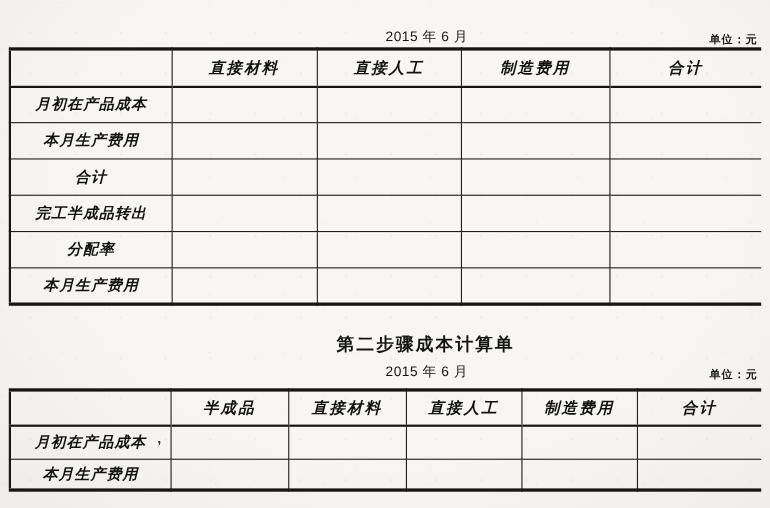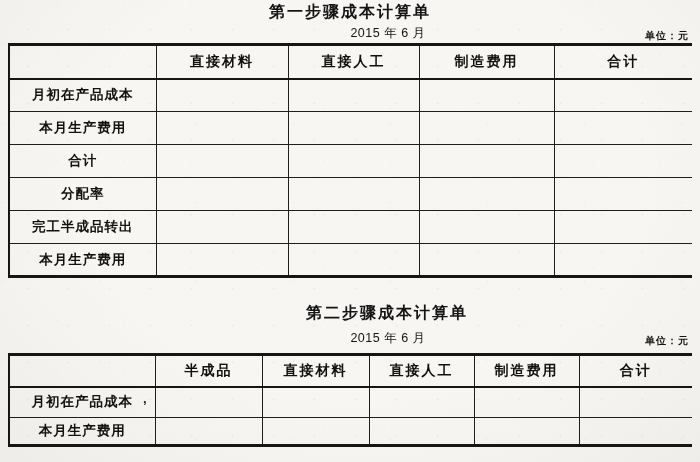--- a/index.html
+++ b/index.html
@@ -33,20 +33,21 @@
     border-top:3px solid #181512;
     border-bottom:3px solid #181512;
     border-left:2px solid #181512;
     border-right:0;
   }
   th,td{
     border:1.5px solid #201d1a;
     padding:0;text-align:center;vertical-align:middle;
     font-size:13.5px;font-weight:bold;color:#111;
     letter-spacing:1px;
+    font-style:italic;
   }
   tr > *:last-child{border-right:none;}
   thead th{border-bottom:2.2px solid #181512;font-size:14px;letter-spacing:2px;}
   .t1-title{top:2px;}
   .t1-date{top:25px;}
   .t1-unit{top:29px;}
   .t1{top:43px;}
   .t1 thead tr{height:34px;}
   .t1 tbody tr{height:33px;}
   .t2-title{top:303px;margin-left:37px;}
@@ -59,21 +60,20 @@
   .artifact{
     position:absolute;left:143px;top:391px;
     font-size:13px;font-weight:bold;color:#2a2a2a;
   }
 </style>
 </head>
 <body>
 
 <div class="page">
 
-  <div class="title t1-title">第一步骤成本计算单</div>
   <div class="date t1-date">2015 年 6 月</div>
   <div class="unit t1-unit">单位：元</div>
 
   <table class="t1">
     <colgroup>
       <col style="width:147px">
         <col style="width:132px">
         <col style="width:131px">
         <col style="width:135px">
         <col>
@@ -103,28 +103,28 @@
         <td></td>
       </tr>
       <tr>
         <th>合计</th>
         <td></td>
         <td></td>
         <td></td>
         <td></td>
       </tr>
       <tr>
-        <th>分配率</th>
+        <th>完工半成品转出</th>
         <td></td>
         <td></td>
         <td></td>
         <td></td>
       </tr>
       <tr>
-        <th>完工半成品转出</th>
+        <th>分配率</th>
         <td></td>
         <td></td>
         <td></td>
         <td></td>
       </tr>
       <tr>
         <th>本月生产费用</th>
         <td></td>
         <td></td>
         <td></td>

